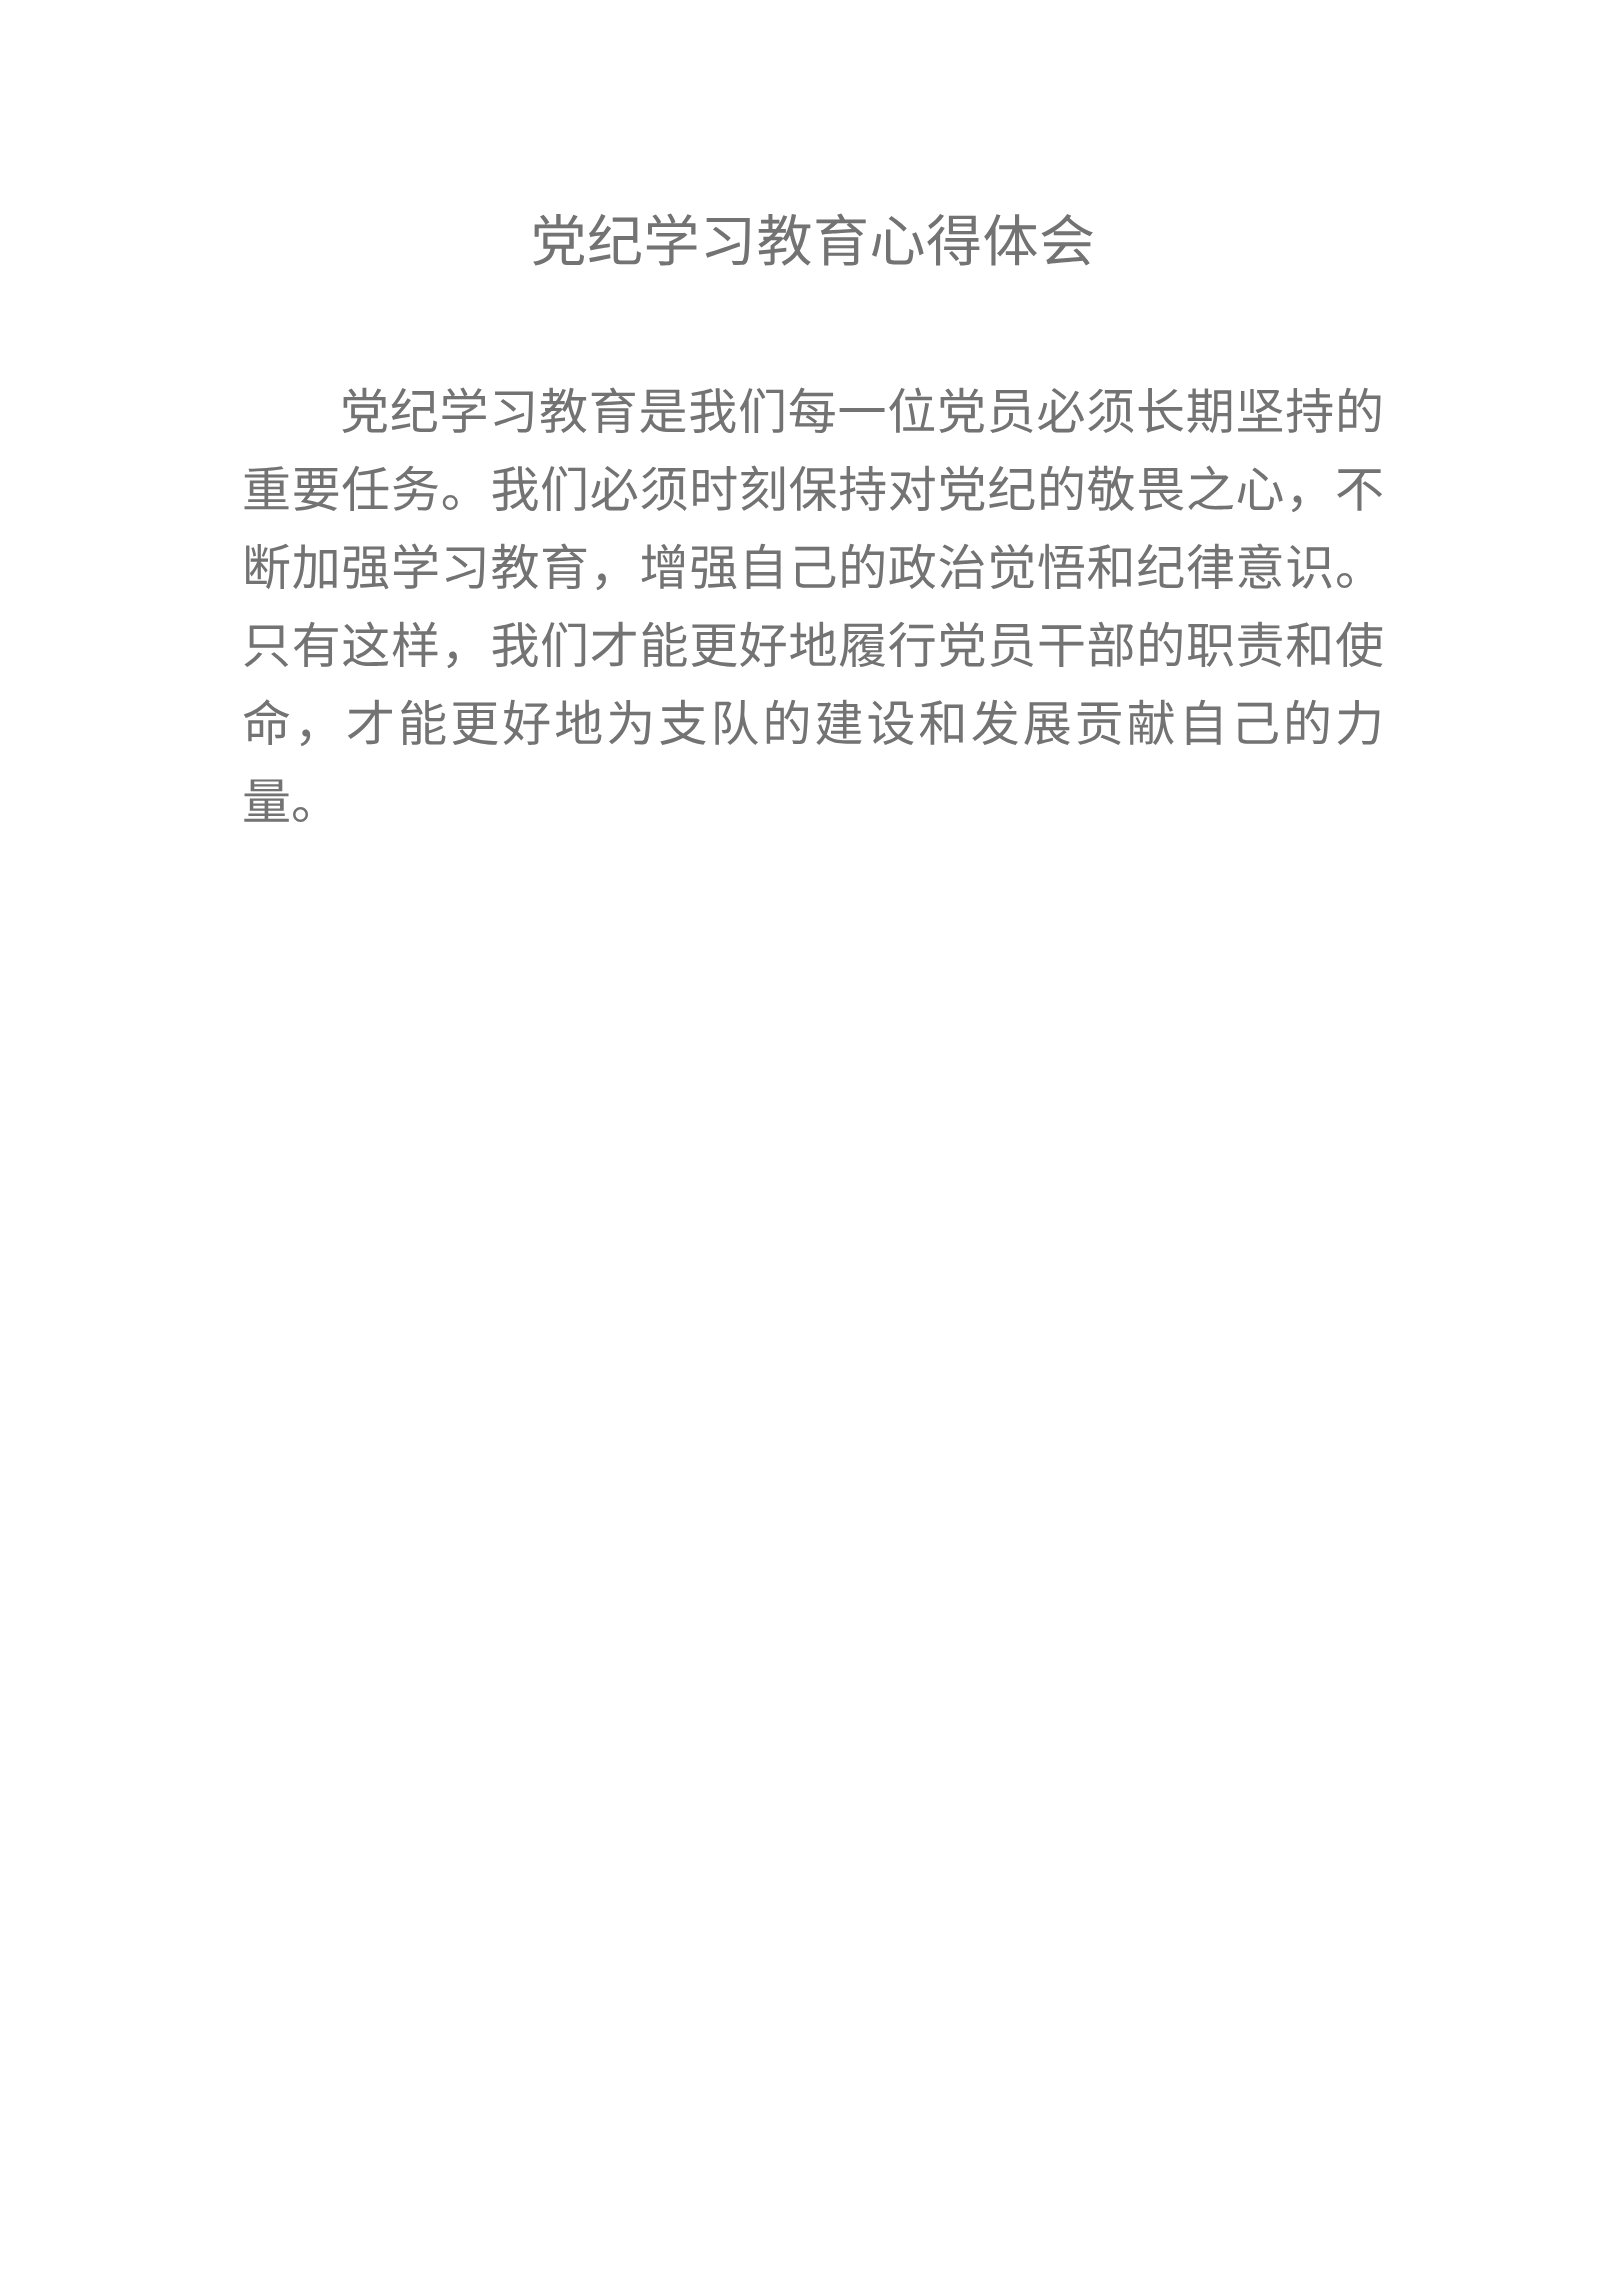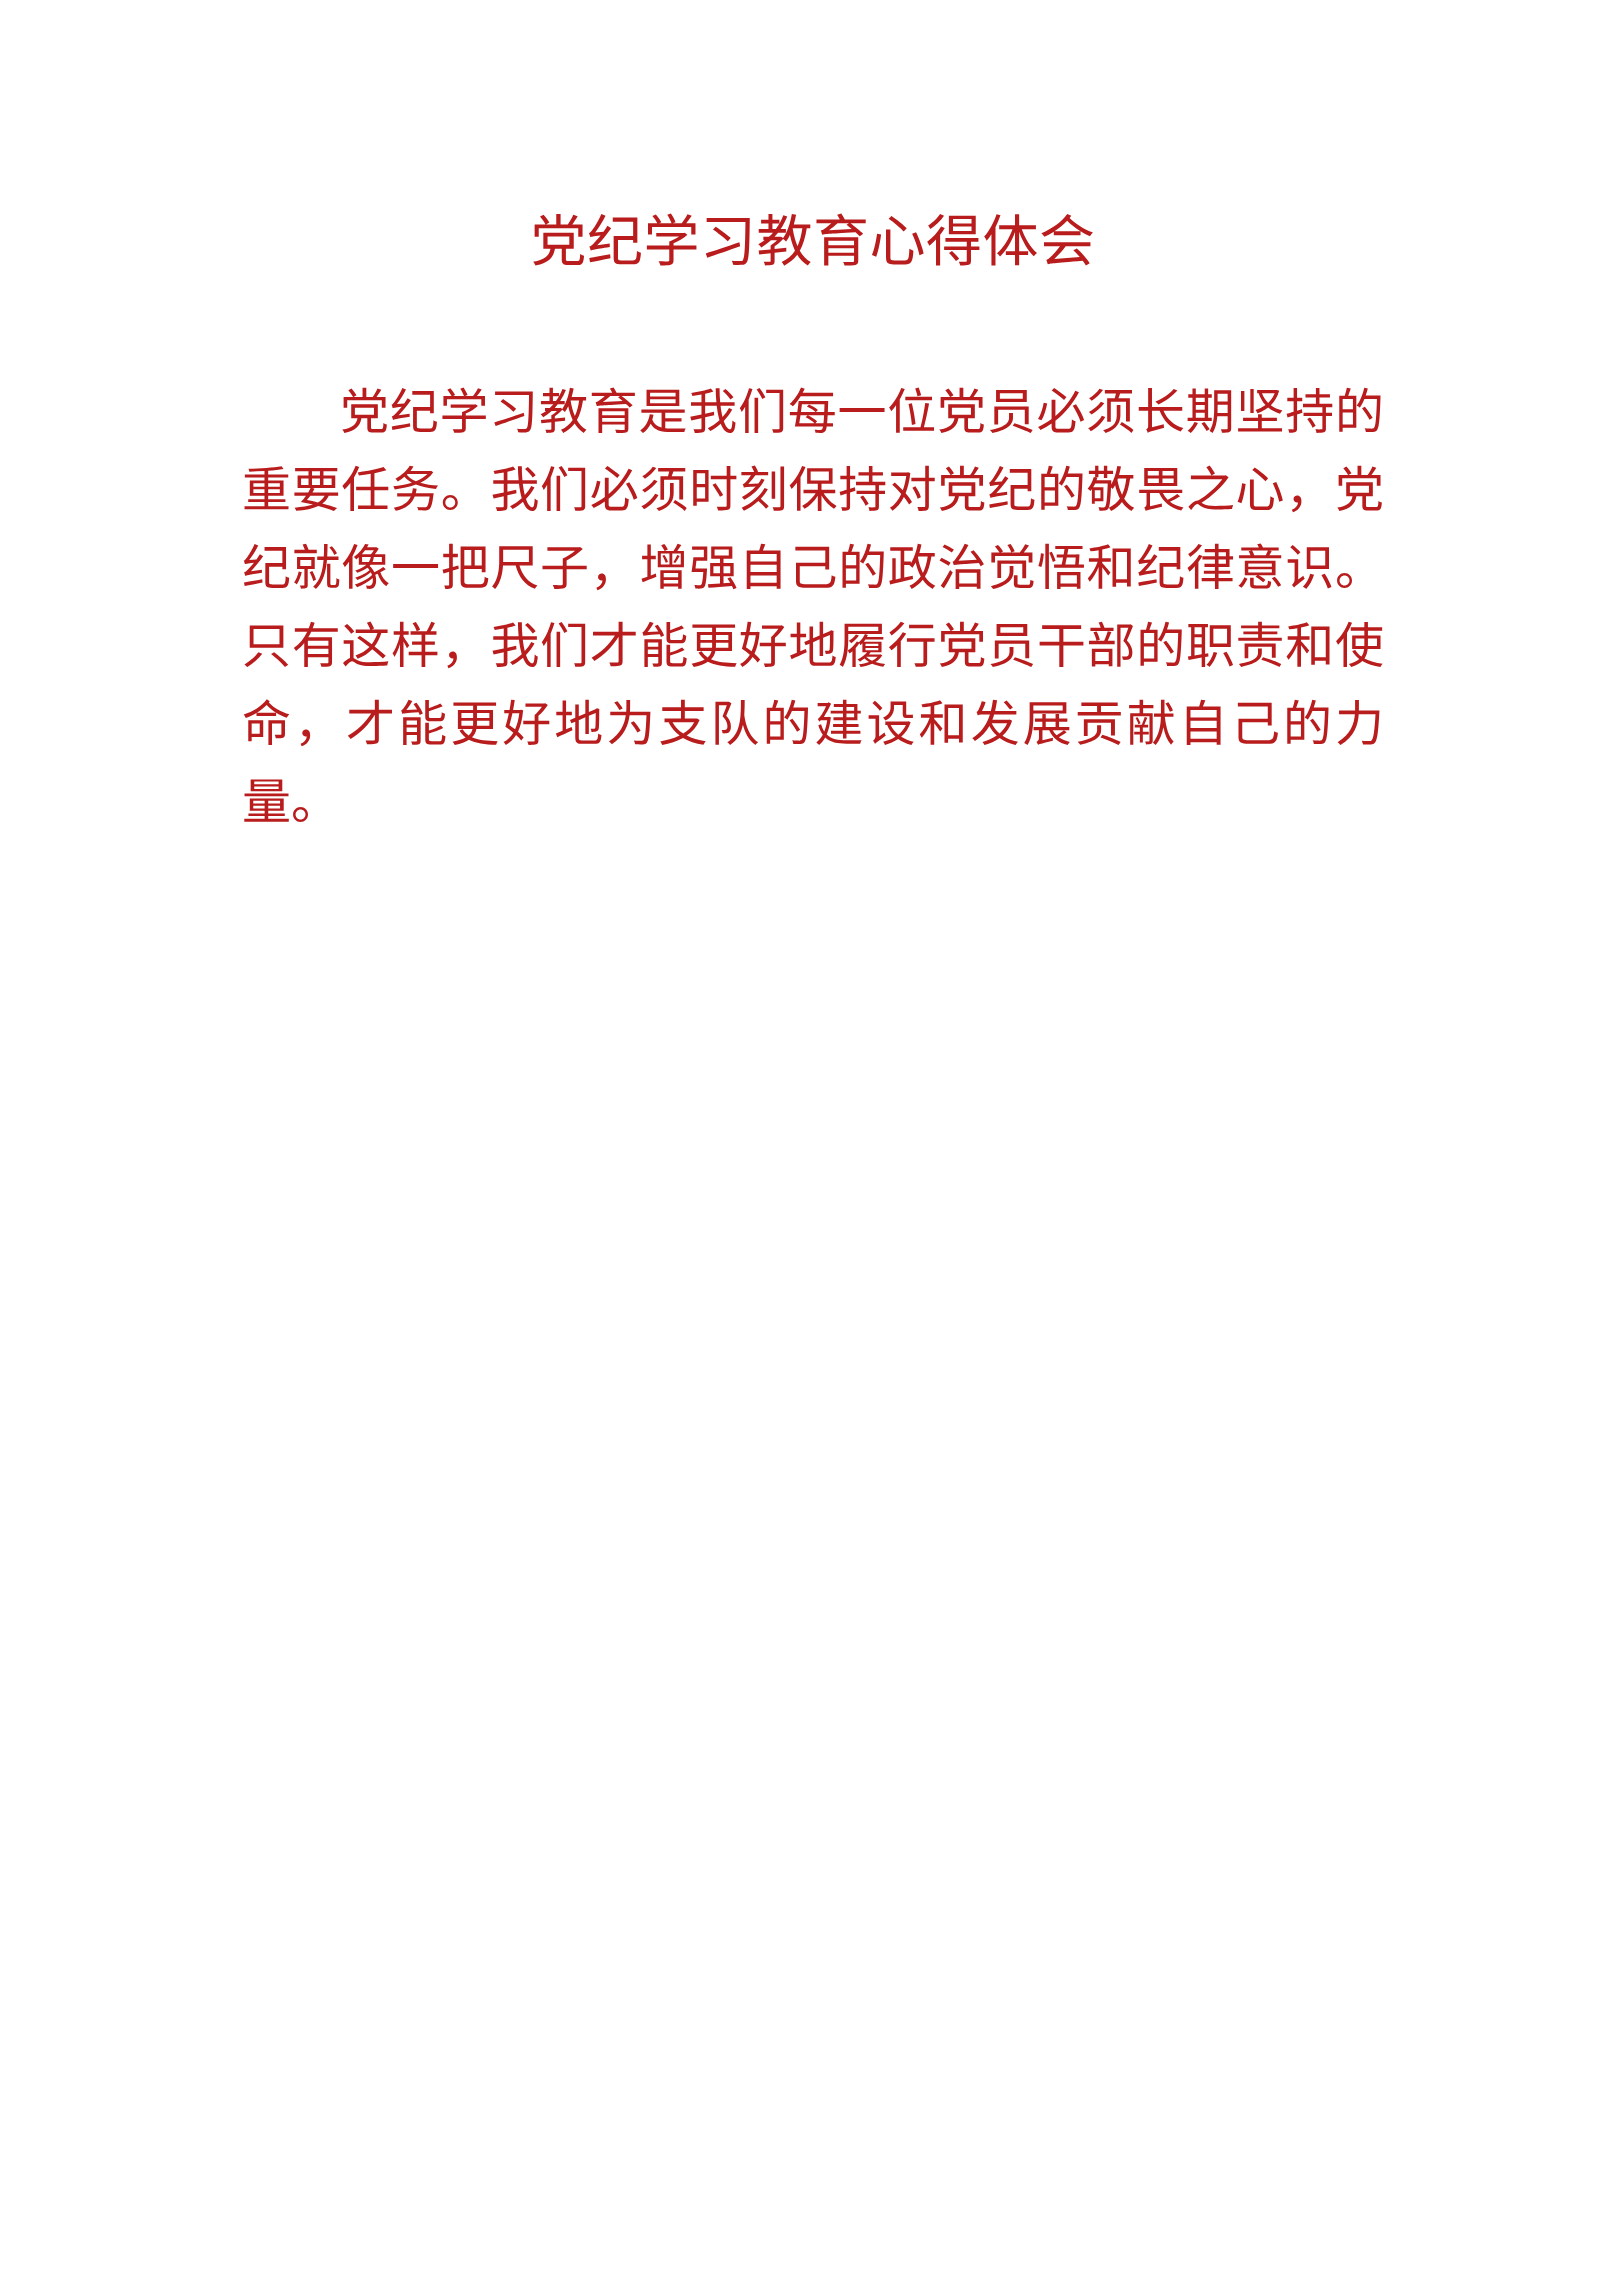--- a/index.html
+++ b/index.html
@@ -11,21 +11,21 @@
 
   .page {
     position: relative;
     width: 1621px;
     height: 1870px;
     margin: 0 auto;
     background: #ffffff;
     box-sizing: border-box;
     overflow: hidden;
     font-family: "Liberation Sans", "DejaVu Sans", sans-serif;
-    color: #b91c1c;
+    color: #737373;
   }
 
   .doc-body {
     position: absolute;
     left: 242px;
     top: 0;
     width: 1142px;
   }
 
   .doc-title {
@@ -61,18 +61,18 @@
 </style>
 </head>
 <body>
 
 <div class="page">
   <div class="doc-body">
 
     <h1 class="doc-title">党纪学习教育心得体会</h1>
 
     <div class="paragraphs">
-      <p class="para">党纪学习教育是我们每一位党员必须长期坚持的重要任务。我们必须时刻保持对党纪的敬畏之心，党纪就像一把尺子，增强自己的政治觉悟和纪律意识。只有这样，我们才能更好地履行党员干部的职责和使命，才能更好地为支队的建设和发展贡献自己的力量。</p>
+      <p class="para">党纪学习教育是我们每一位党员必须长期坚持的重要任务。我们必须时刻保持对党纪的敬畏之心，不断加强学习教育，增强自己的政治觉悟和纪律意识。只有这样，我们才能更好地履行党员干部的职责和使命，才能更好地为支队的建设和发展贡献自己的力量。</p>
     </div>
 
   </div>
 </div>
 
 
 </body></html>

